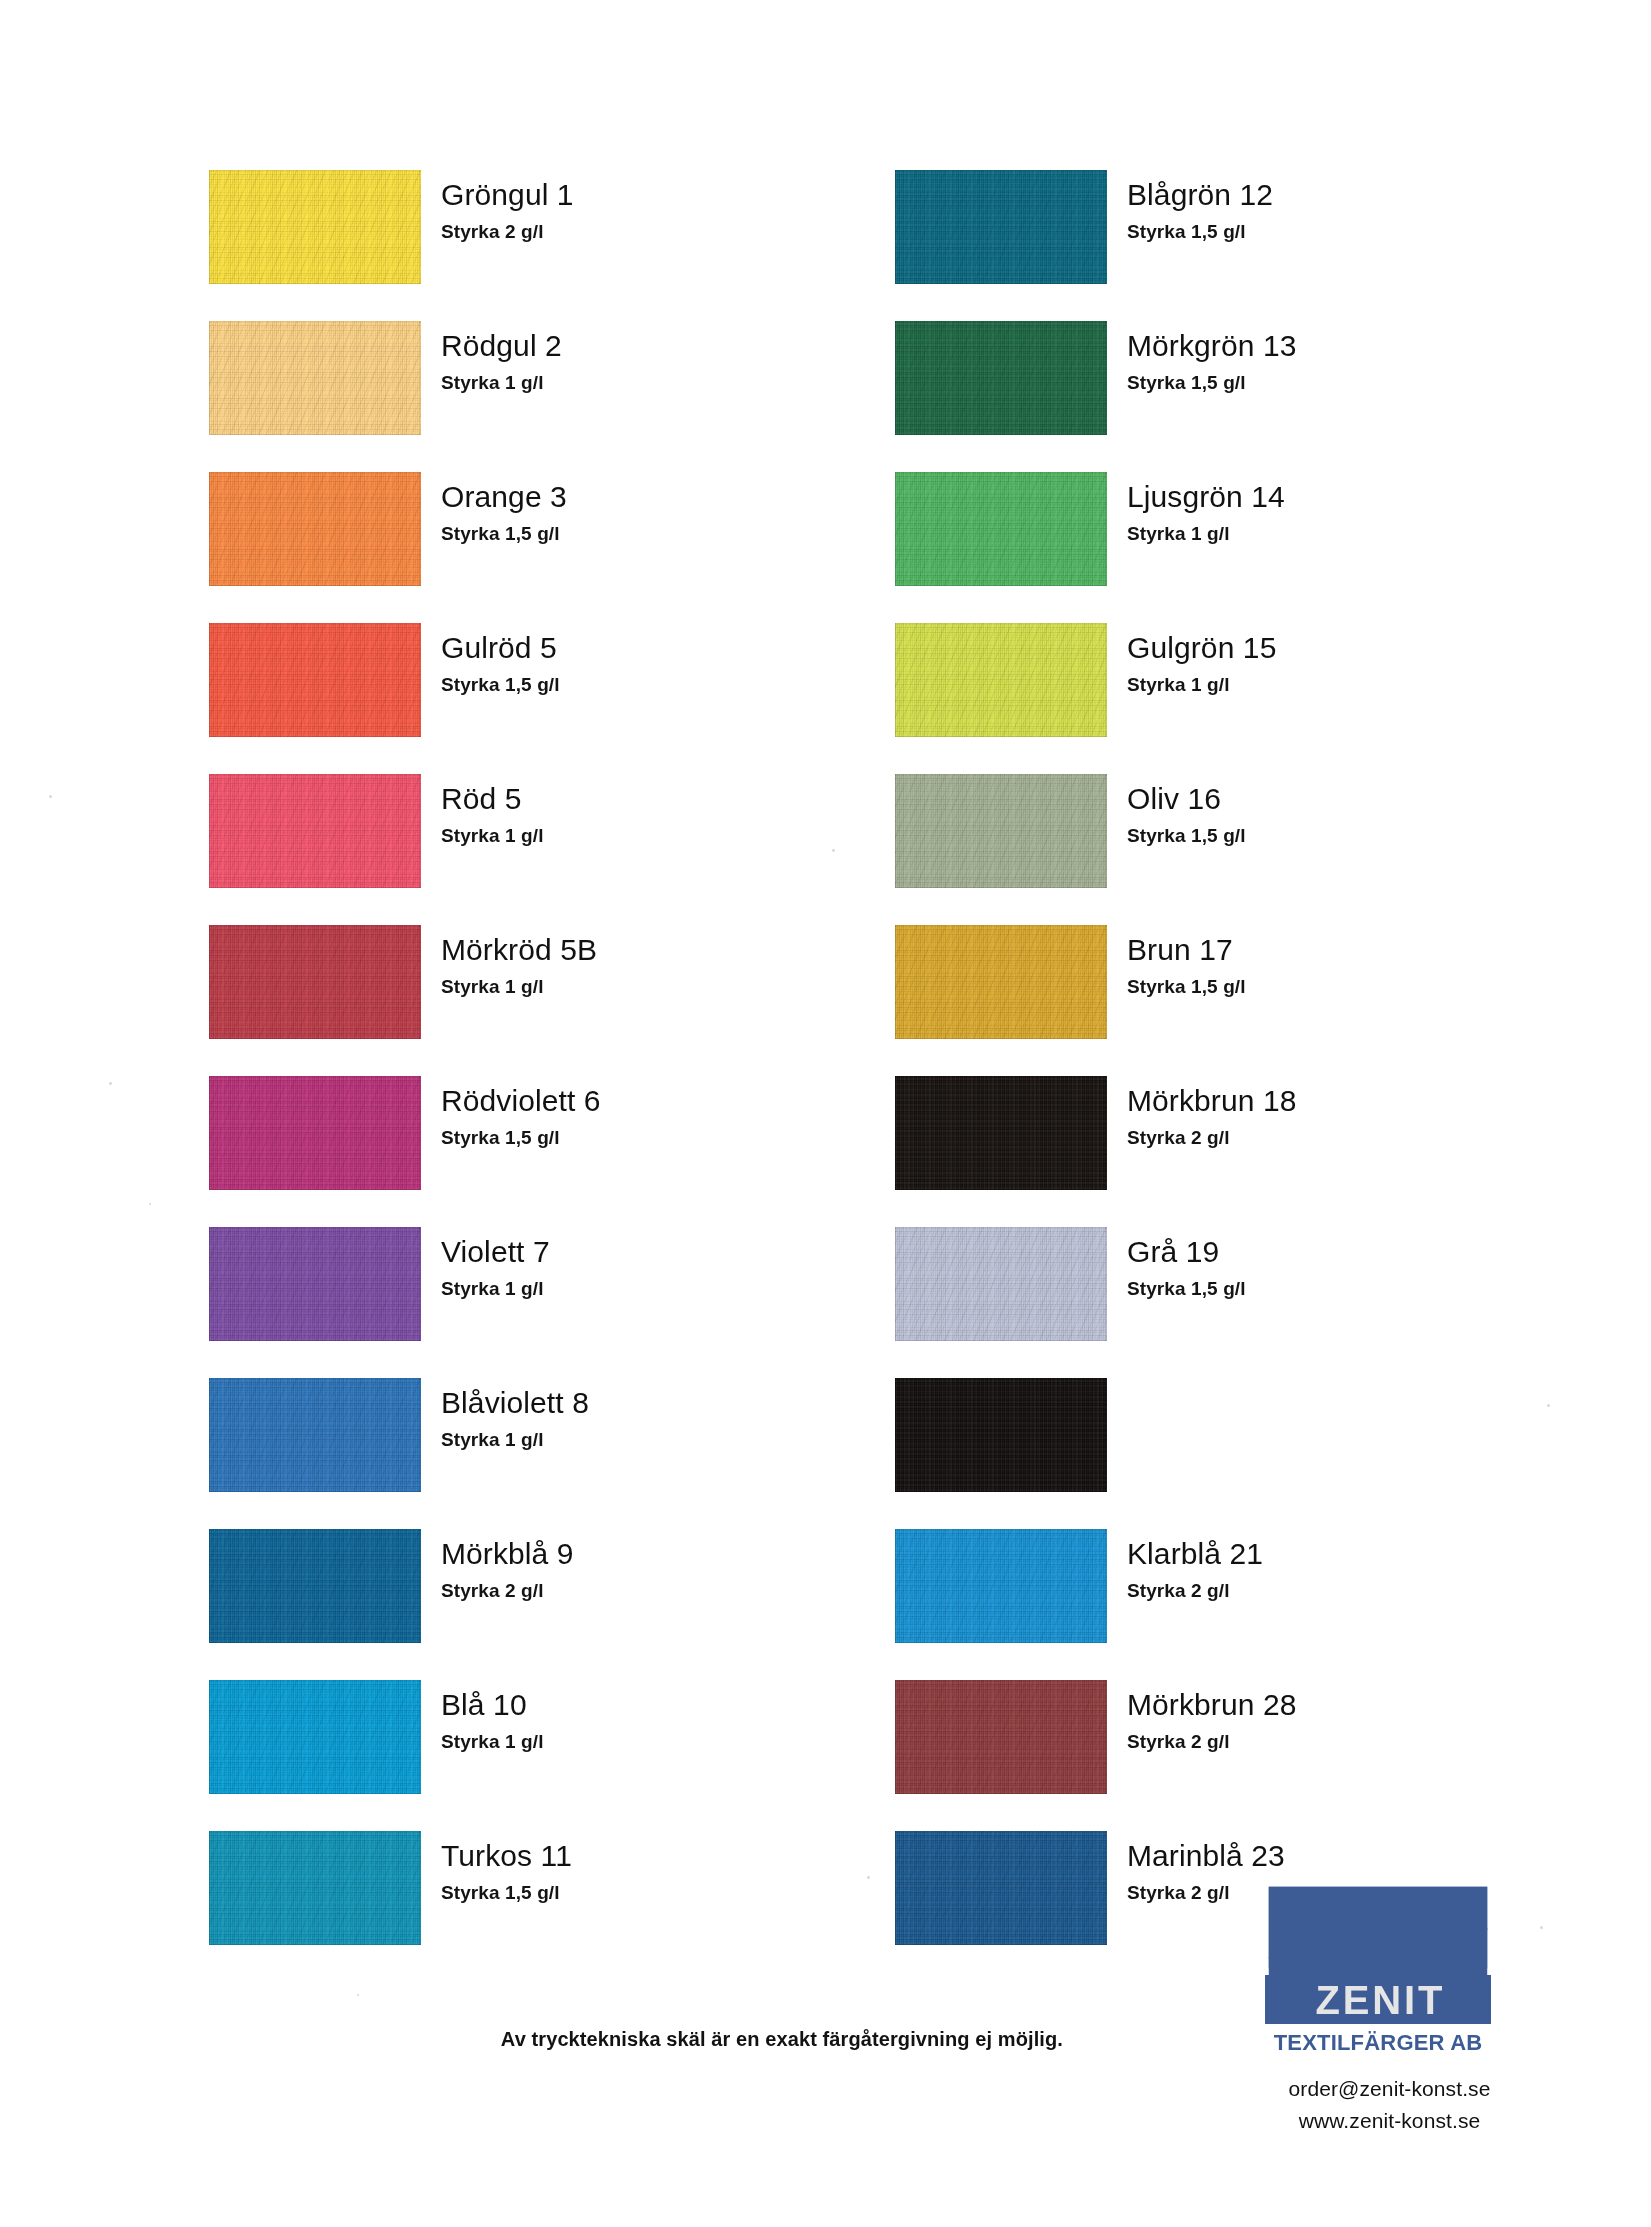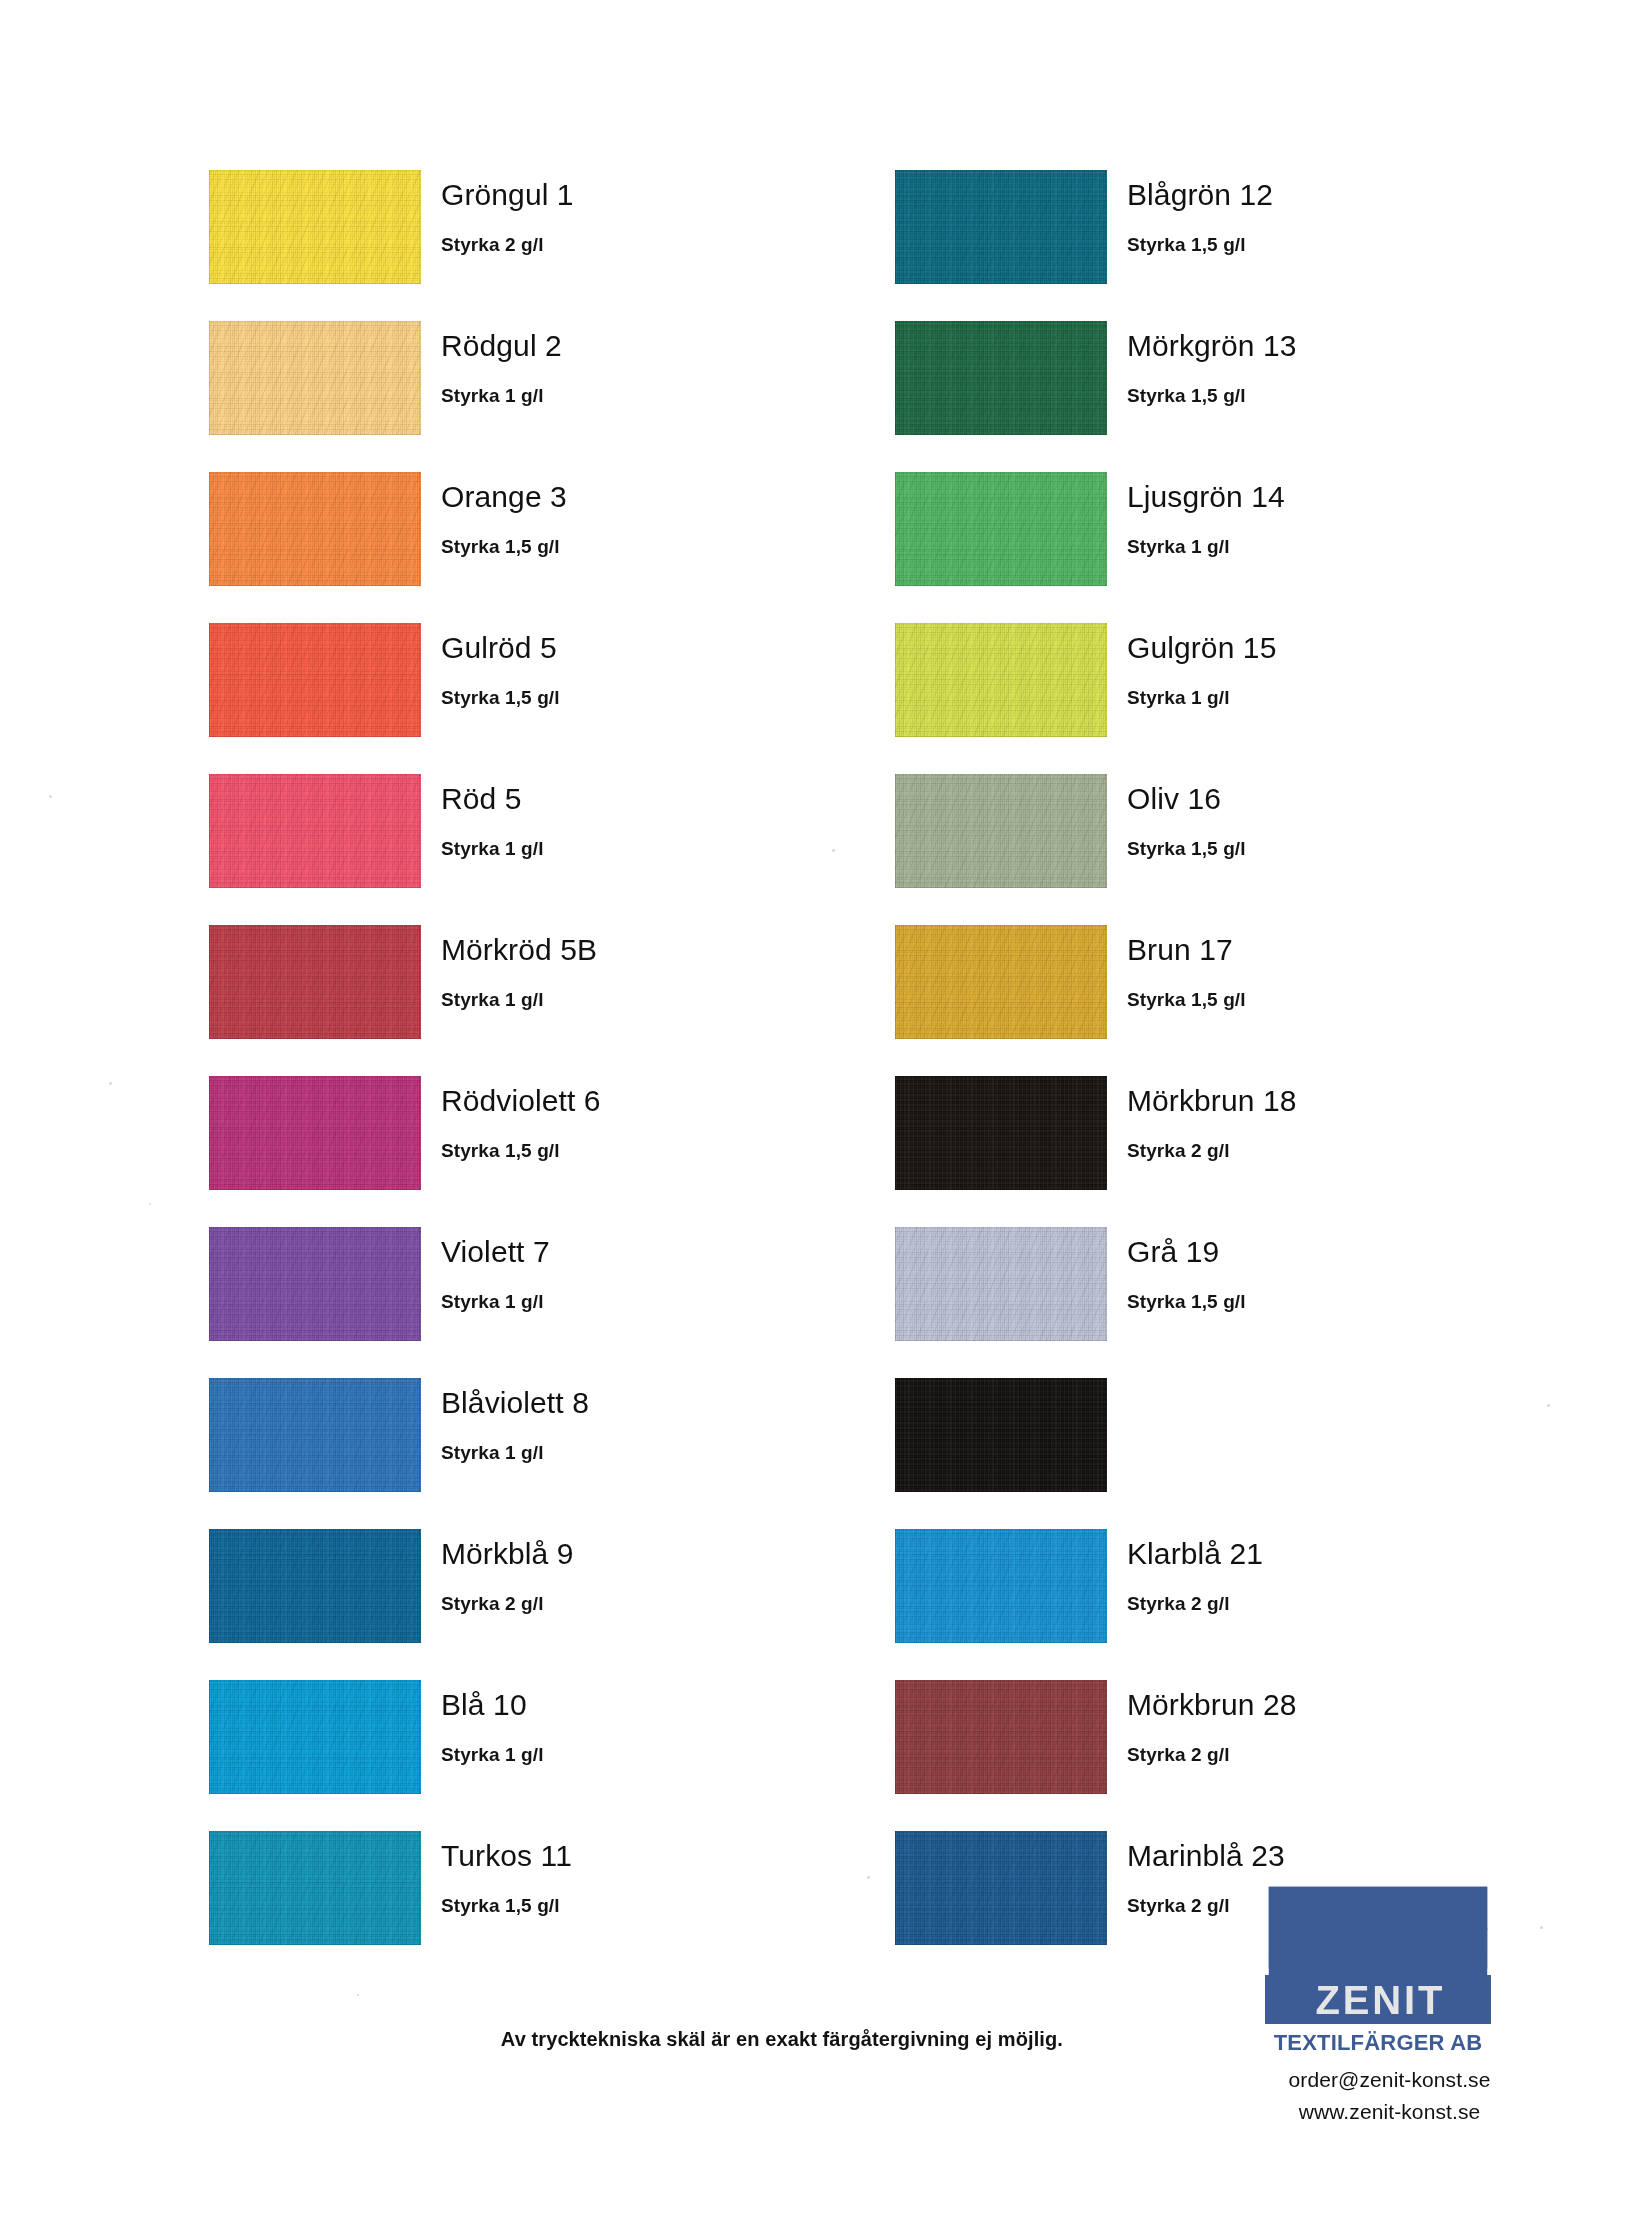--- a/index.html
+++ b/index.html
@@ -93,21 +93,21 @@
   }
   .swatch-name {
     font-size: 30px;
     font-weight: 400;
     letter-spacing: 0.1px;
     line-height: 1.06;
     color: #111111;
     white-space: nowrap;
   }
   .swatch-strength {
-    margin-top: 25px;
+    margin-top: 12px;
     font-size: 19px;
     font-weight: 700;
     letter-spacing: 0.1px;
     line-height: 1.05;
     color: #141414;
     white-space: nowrap;
   }
 
   
   .disclaimer {
@@ -164,21 +164,21 @@
     margin-top: 5.6px;
     width: 226px;
     text-align: center;
     font-size: 22px;
     font-weight: 700;
     letter-spacing: 0.2px;
     color: #3d5c95;
     white-space: nowrap;
   }
   .logo-contact {
-    margin-top: 8px;
+    margin-top: 17px;
     width: 249px;
     text-align: center;
   }
   .logo-contact div {
     font-size: 21px;
     font-weight: 400;
     letter-spacing: 0.1px;
     line-height: 1.55;
     color: #111111;
     white-space: nowrap;

